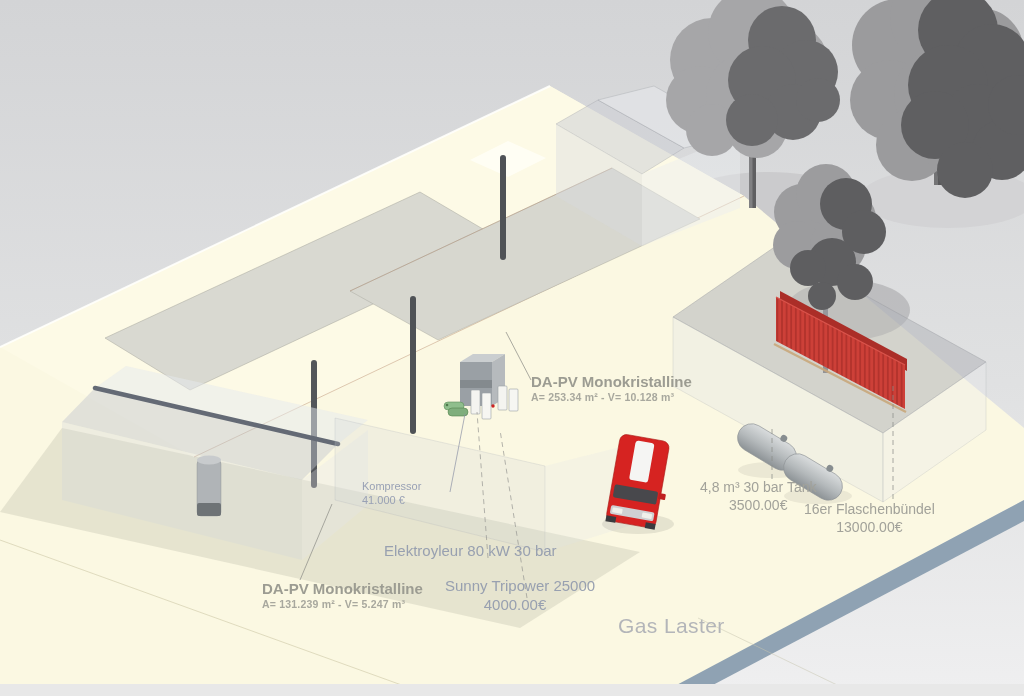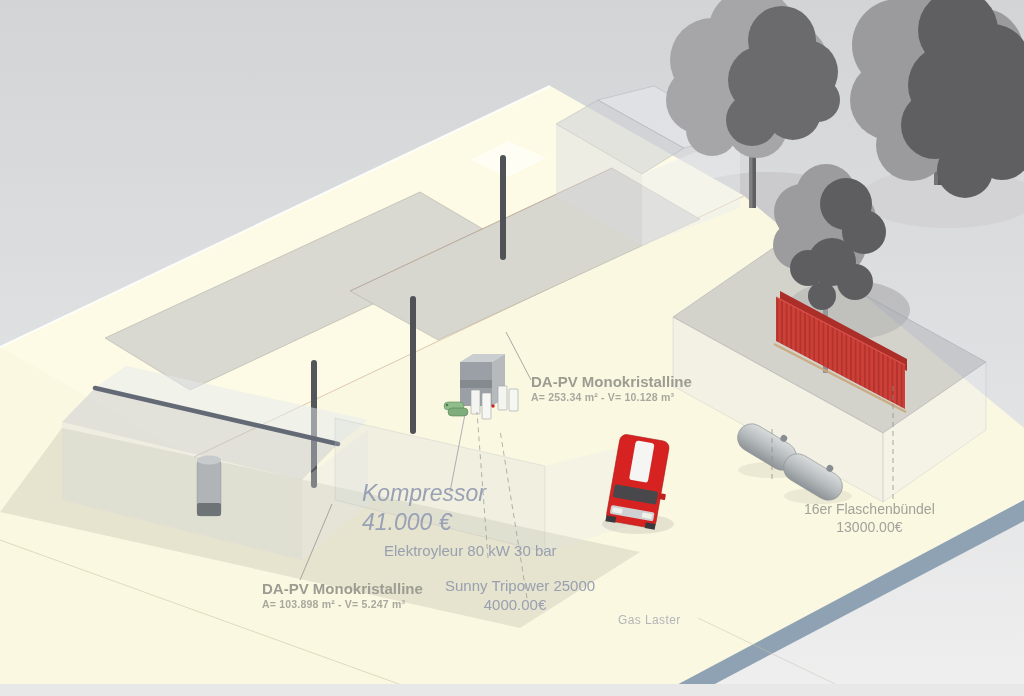--- a/index.html
+++ b/index.html
@@ -6,23 +6,23 @@
   .stage{
     position:relative;width:1024px;height:684px;overflow:hidden;
     font-family:"Liberation Sans", sans-serif;
     -webkit-font-smoothing:antialiased;
   }
   .stage svg{position:absolute;left:0;top:0;}
   .lbl{position:absolute;white-space:nowrap;line-height:1.28;}
   .lbl-pv{color:#9c9c92;font-weight:bold;font-size:15px;}
   .lbl-pv .sub{font-weight:bold;font-size:10.5px;color:#a8a89e;letter-spacing:.2px;}
   .lbl-slate{color:#98a0b0;font-size:15px;}
-  .lbl-slate-big{color:#99a1b5;font-size:23px;font-style:italic;}
+  .lbl-slate-big{color:#99a1b5;font-size:11px;}
   .lbl-gray{color:#a2a29a;font-size:14px;text-align:center;}
-  .lbl-faded{color:#b3b5b9;font-size:12px;letter-spacing:.4px;}
+  .lbl-faded{color:#b3b5b9;font-size:21px;letter-spacing:.4px;}
   .center{text-align:center;}
 </style>
 </head>
 <body>
 
 <div class="stage">
 
 <svg width="1024" height="696" viewBox="0 0 1024 696">
   <defs>
     <linearGradient id="bgG" x1="0" y1="0" x2="0" y2="1">
@@ -247,31 +247,35 @@
   <div>Kompressor</div>
   <div>41.000 €</div>
 </div>
 
 <div class="lbl lbl-slate" style="left:384px;top:541px;">
   <div>Elektroyleur 80 kW 30 bar</div>
 </div>
 
 <div class="lbl lbl-pv" style="left:262px;top:579px;">
   <div>DA-PV Monokristalline</div>
-  <div class="sub">A= 103.898 m² - V= 5.247 m³</div>
+  <div class="sub">A= 131.239 m² - V= 5.247 m³</div>
 </div>
 
 <div class="lbl lbl-slate center" style="left:445px;top:576px;width:140px;">
   <div>Sunny Tripower 25000</div>
   <div>4000.00€</div>
 </div>
 
 <div class="lbl lbl-faded" style="left:618px;top:613px;">
   <div>Gas Laster</div>
 </div>
 
+<div class="lbl lbl-gray" style="left:700px;top:479px;">
+  <div>4,8 m³ 30 bar Tank</div>
+  <div>3500.00€</div>
+</div>
 
 <div class="lbl lbl-gray" style="left:804px;top:501px;">
   <div>16er Flaschenbündel</div>
   <div>13000.00€</div>
 </div>
 
 </div>
 
 </body></html>

